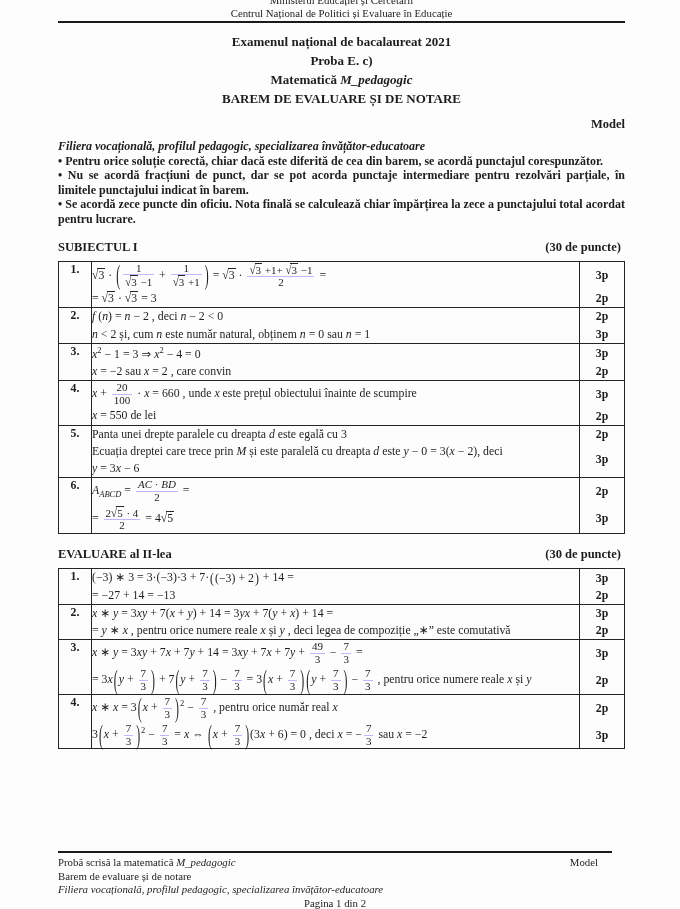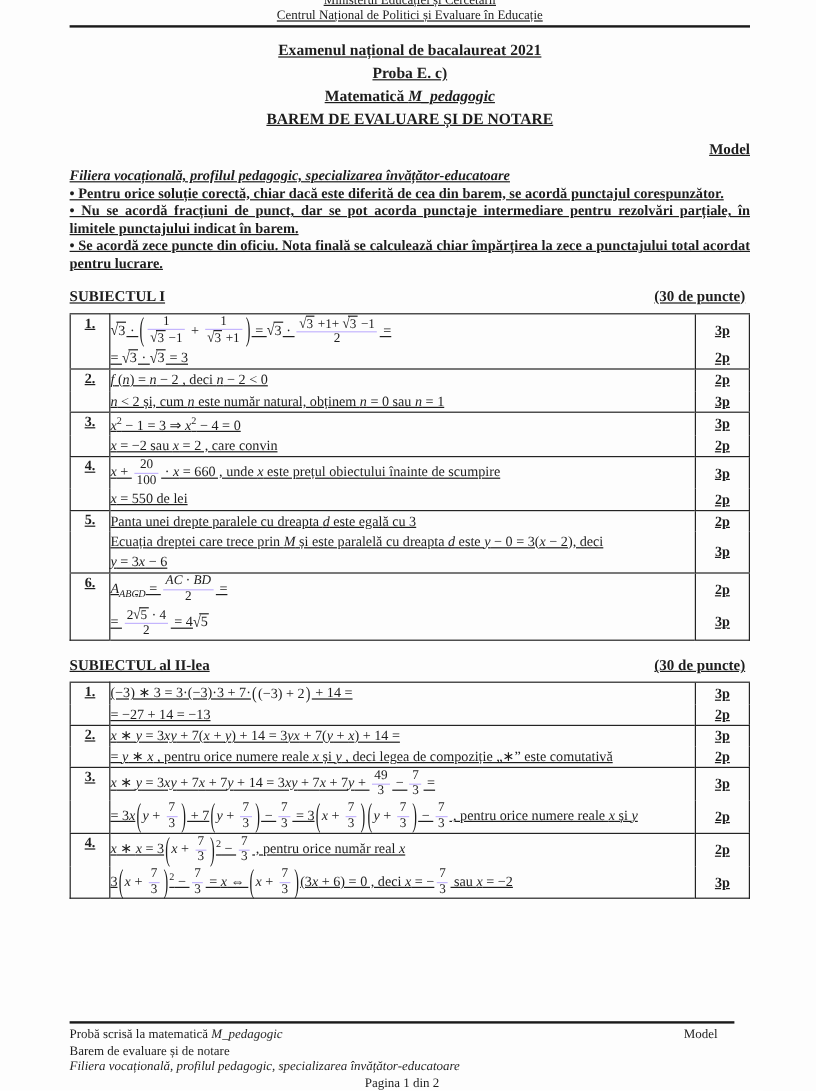--- a/index.html
+++ b/index.html
@@ -1,17 +1,17 @@
 <!DOCTYPE html>
 <html><head>
 <meta charset="utf-8">
 <style>
   html,body{margin:0;padding:0;background:#fff;}
   .page{position:relative;width:680px;height:909px;overflow:hidden;background:#fdfdfd;
-        font-family:"Liberation Serif",serif;color:#1d1d1d;text-decoration:underline;}
+        font-family:"Liberation Serif",serif;color:#1d1d1d;}
   .content{padding:0 55px 0 58px;}
   
   .ministry{text-align:center;font-size:10.8px;line-height:13px;margin-top:-6px;}
   .toprule{border-bottom:2px solid #1a1a1a;margin-top:1px;}
   .titles{margin-top:9px;text-align:center;font-weight:bold;font-size:13px;}
   .titles div{line-height:19px;}
   .model-line{text-align:right;font-weight:bold;font-size:12.5px;margin-top:9px;}
   .intro{margin-top:7px;font-size:12px;font-weight:bold;line-height:14.6px;text-align:justify;}
   .intro .filiera{font-style:italic;text-align:left;}
   
@@ -138,21 +138,21 @@
             <td class="pts">2p</td>
           </tr>
           <tr class="sub">
             <td class="sol">= <span class="frac"><span class="fn">2<span class="sqrt"><span class="rg">√</span><span class="rb">5</span></span> · 4</span><span class="fd">2</span></span> = 4<span class="sqrt"><span class="rg">√</span><span class="rb">5</span></span></td>
             <td class="pts">3p</td>
           </tr>
         </tbody>
       </table>
 
     <div class="subj-head">
-      <span>SUBIECTUL al II-lea</span>
+      <span>EVALUARE al II-lea</span>
       <span>(30 de puncte)</span>
     </div>
     <table class="barem">
         <tbody id="tbody-1">
           <tr class="first">
             <td class="no" rowspan="2">1.</td>
             <td class="sol">(−3) ∗ 3 = 3·(−3)·3 + 7·<span class="bp">
                 <span class="pg">(</span>
                 <span class="pm">(−3) + 2</span>
                 <span class="pg">)</span>

